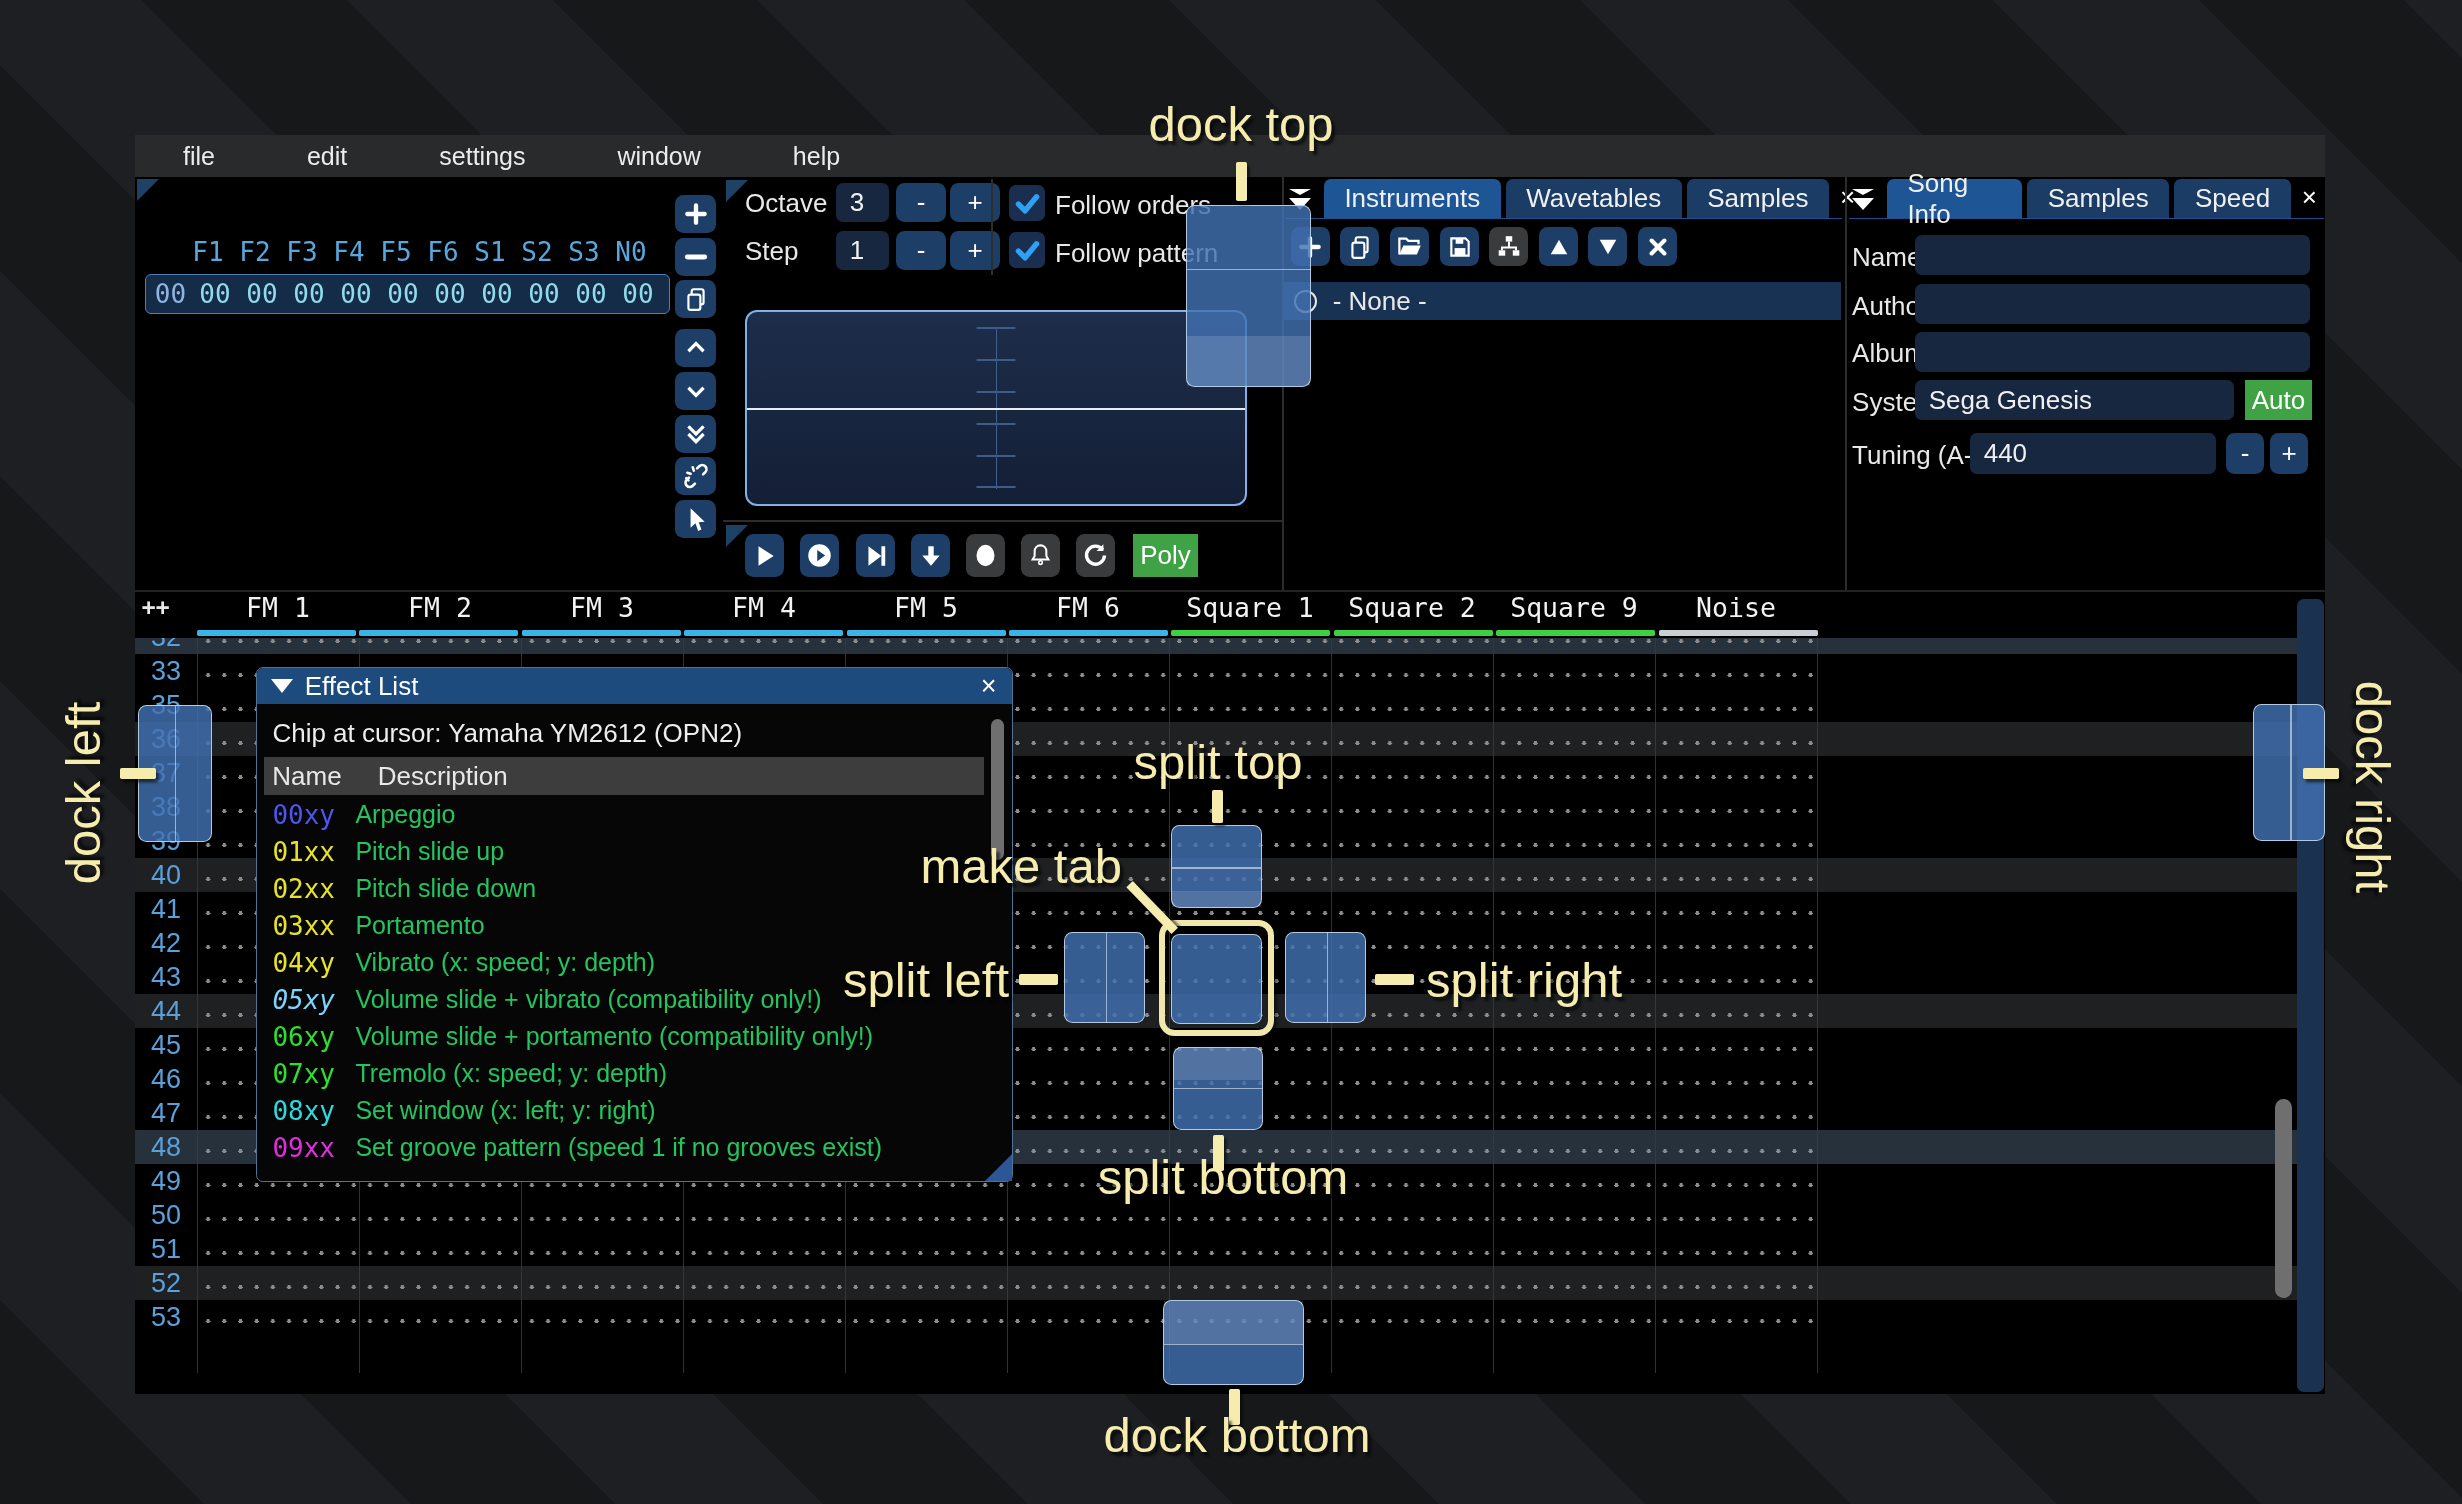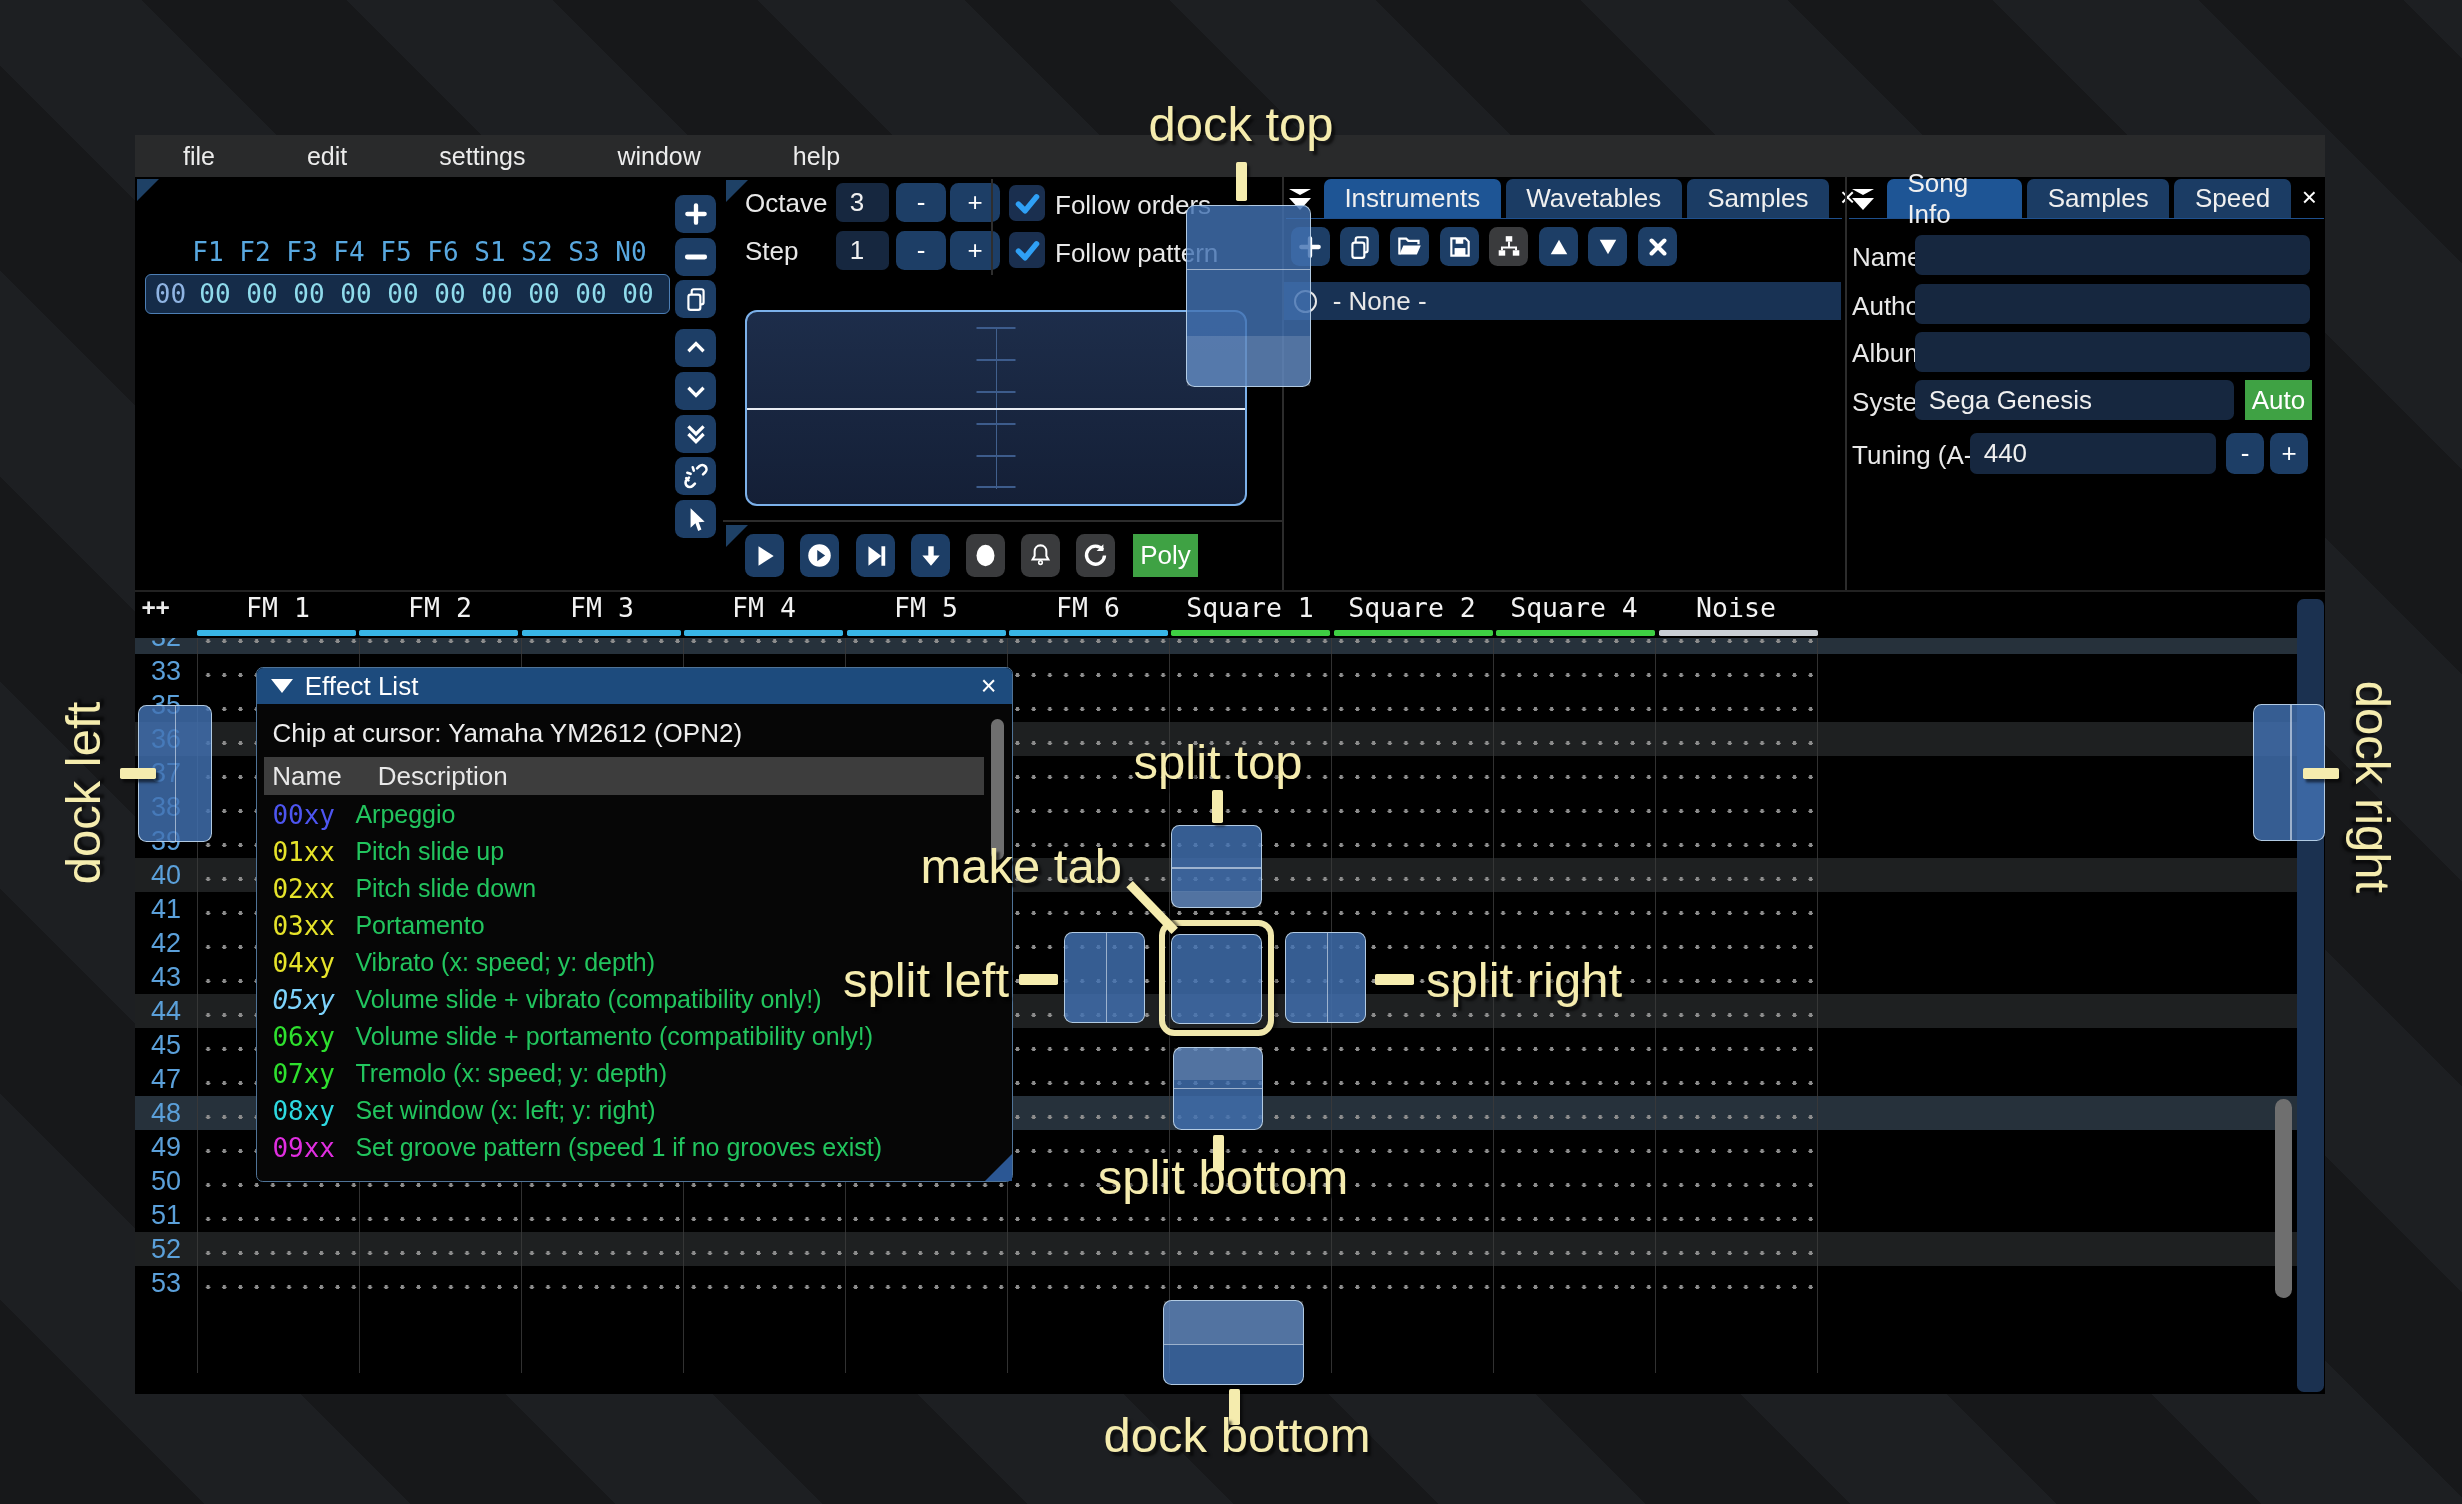--- a/index.html
+++ b/index.html
@@ -369,21 +369,21 @@
         <div data-repeat="pattern.channels" style="display:flex;">
 
         <span class="chname mono">FM 1</span>
             <span class="chname mono">FM 2</span>
             <span class="chname mono">FM 3</span>
             <span class="chname mono">FM 4</span>
             <span class="chname mono">FM 5</span>
             <span class="chname mono">FM 6</span>
             <span class="chname mono">Square 1</span>
             <span class="chname mono">Square 2</span>
-            <span class="chname mono">Square 4</span>
+            <span class="chname mono">Square 9</span>
             <span class="chname mono">Noise</span>
           </div>
       </div>
       <div class="abs" style="left:62px;top:38px;width:1624px;height:6px;">
         <div data-repeat="pattern.channels" style="display:flex;gap:3.4px;">
 
         <div class="chbar" style="position: relative; width: 159px; height: 6px; background: rgb(56, 181, 230);"></div>
             <div class="chbar" style="position: relative; width: 159px; height: 6px; background: rgb(56, 181, 230);"></div>
             <div class="chbar" style="position: relative; width: 159px; height: 6px; background: rgb(56, 181, 230);"></div>
             <div class="chbar" style="position: relative; width: 159px; height: 6px; background: rgb(56, 181, 230);"></div>
@@ -458,20 +458,24 @@
             <div class="prow" data-variant="h4">
               <div class="pnum">44</div>
               <div class="pdots"></div>
             </div>
 
             <div class="prow" data-variant="">
               <div class="pnum">45</div>
               <div class="pdots"></div>
             </div>
 
+            <div class="prow" data-variant="">
+              <div class="pnum">46</div>
+              <div class="pdots"></div>
+            </div>
 
             <div class="prow" data-variant="">
               <div class="pnum">47</div>
               <div class="pdots"></div>
             </div>
 
             <div class="prow" data-variant="h16">
               <div class="pnum">48</div>
               <div class="pdots"></div>
             </div>

